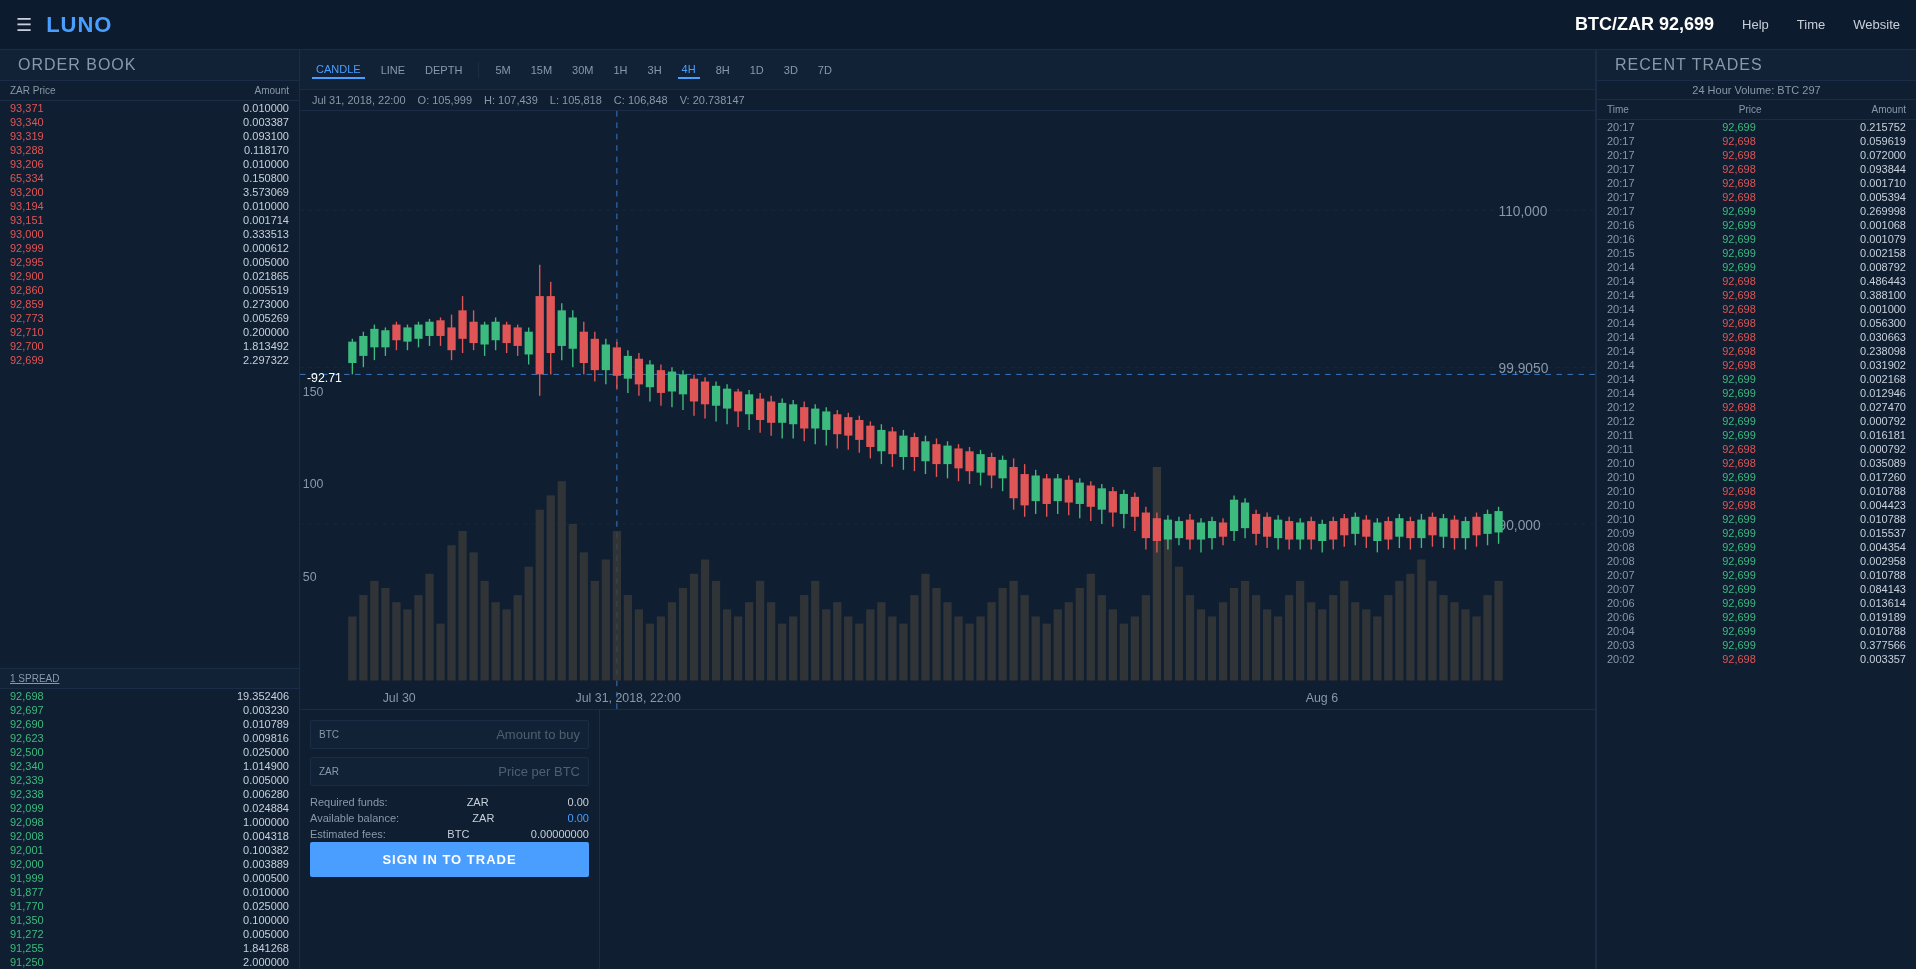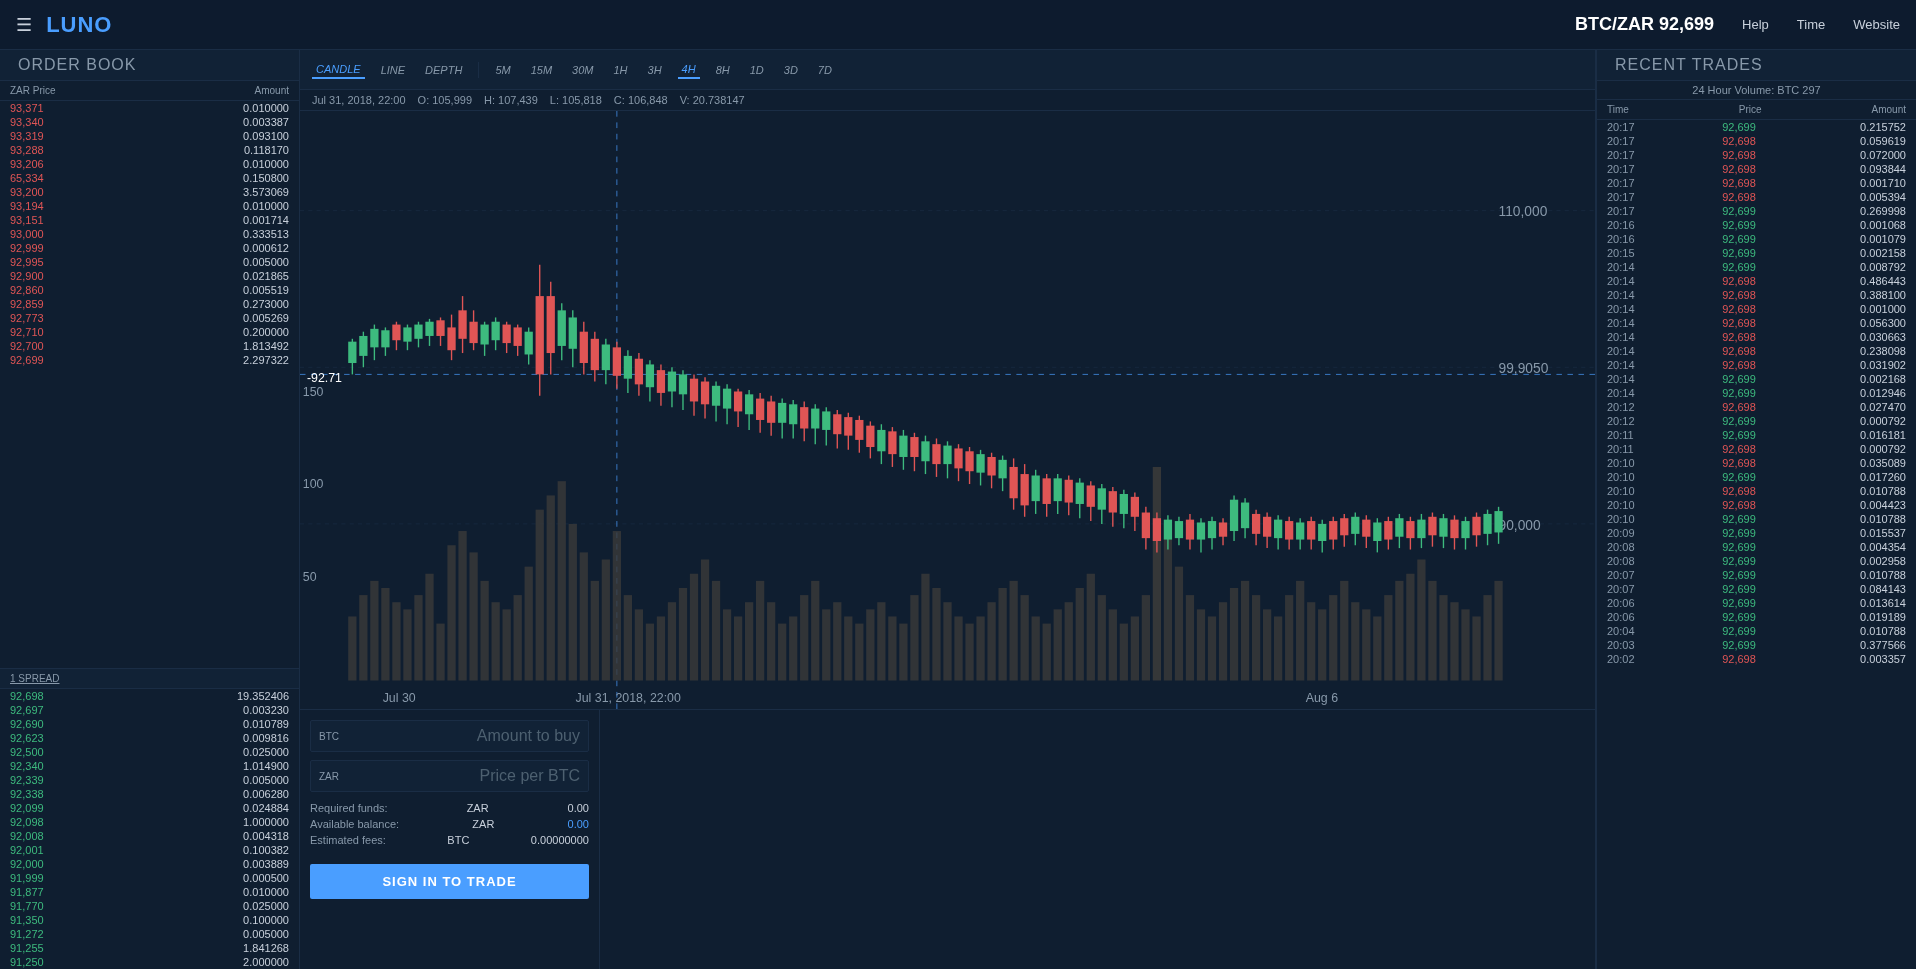--- a/index.html
+++ b/index.html
@@ -94,21 +94,20 @@
     }
     .chart-toolbar {
       background: #112236;
       height: 40px;
       display: flex;
       align-items: center;
       padding: 0 12px;
       gap: 12px;
       border-bottom: 1px solid #1a2d45;
       font-size: 11px;
-      font-style: italic;
     }
     .ct-btn {
       color: #8899aa;
       cursor: pointer;
       padding: 2px 4px;
     }
     .ct-btn.active { color: #4a9eff; border-bottom: 2px solid #4a9eff; }
     .ct-divider { width: 1px; height: 16px; background: #1a2d45; }
     .chart-info-bar {
       background: #0f1e30;
@@ -160,33 +159,33 @@
       border: 1px solid #1a2d45;
       color: #c8d0db;
       padding: 6px 8px;
       font-size: 11px;
       border-radius: 2px;
       display: flex;
       justify-content: space-between;
       align-items: center;
     }
     .po-input .label { color: #8899aa; font-size: 10px; }
-    .po-input .placeholder { color: #4d6070; font-size: 16px; }
+    .po-input .placeholder { color: #4d6070; font-size: 13px; }
     .po-field-row {
       display: flex;
       justify-content: space-between;
       padding: 2px 0;
       font-size: 11px;
     }
     .po-field-label { color: #8899aa; }
     .po-field-value { color: #c8d0db; }
     .po-field-value.blue { color: #4a9eff; }
     .sign-in-btn {
       width: 100%;
-      margin-top: 16px;
+      margin-top: 0;
       background: #4a9eff;
       color: #fff;
       border: none;
       padding: 10px;
       font-size: 13px;
       font-weight: bold;
       letter-spacing: 1px;
       cursor: pointer;
       border-radius: 2px;
     }

